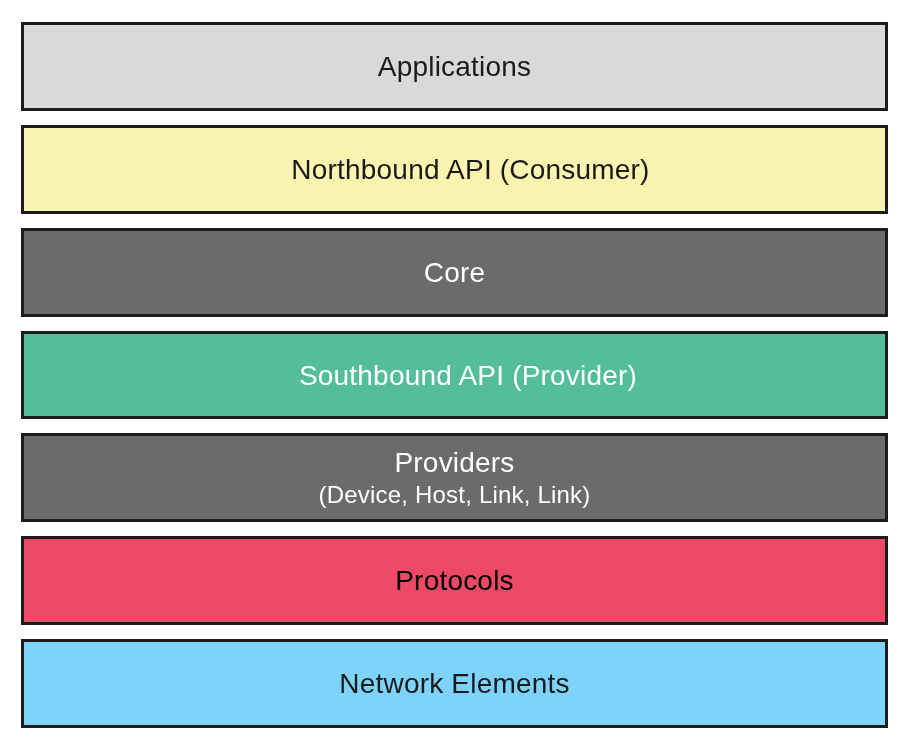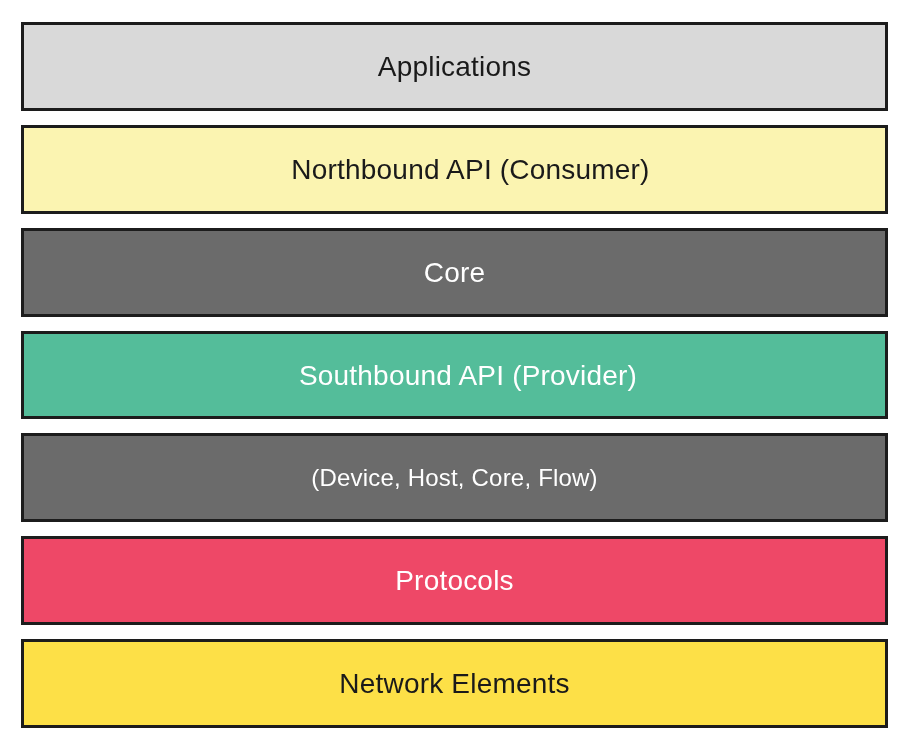--- a/index.html
+++ b/index.html
@@ -58,26 +58,27 @@
   <div class="layer" style="background: rgb(107, 107, 107); color: rgb(255, 255, 255); align-items: center;">
     <div class="label">Core</div>
   </div>
 
   <div class="layer" style="background: rgb(84, 189, 154); color: rgb(255, 255, 255); padding-left: 27px;">
     <div class="label">Southbound API (Provider)</div>
     <div class="sublabel"></div>
   </div>
 
   <div class="layer" style="background: rgb(107, 107, 107); color: rgb(255, 255, 255);">
-    <div class="sublabel">(Device, Host, Core, Flow)</div>
+    <div class="label">Providers</div>
+    <div class="sublabel">(Device, Host, Link, Link)</div>
   </div>
 
-  <div class="layer" style="background: rgb(238, 72, 103); color: #ffffff;">
+  <div class="layer" style="background: rgb(238, 72, 103); color: #000000;">
     <div class="label">Protocols</div>
     <div class="sublabel"></div>
   </div>
 
-  <div class="layer" style="background: #fde047; color: rgb(26, 26, 26);">
+  <div class="layer" style="background: #7dd3fc; color: rgb(26, 26, 26);">
     <div class="label">Network Elements</div>
     <div class="sublabel"></div>
   </div>
 
 </div>
 
 </body></html>

